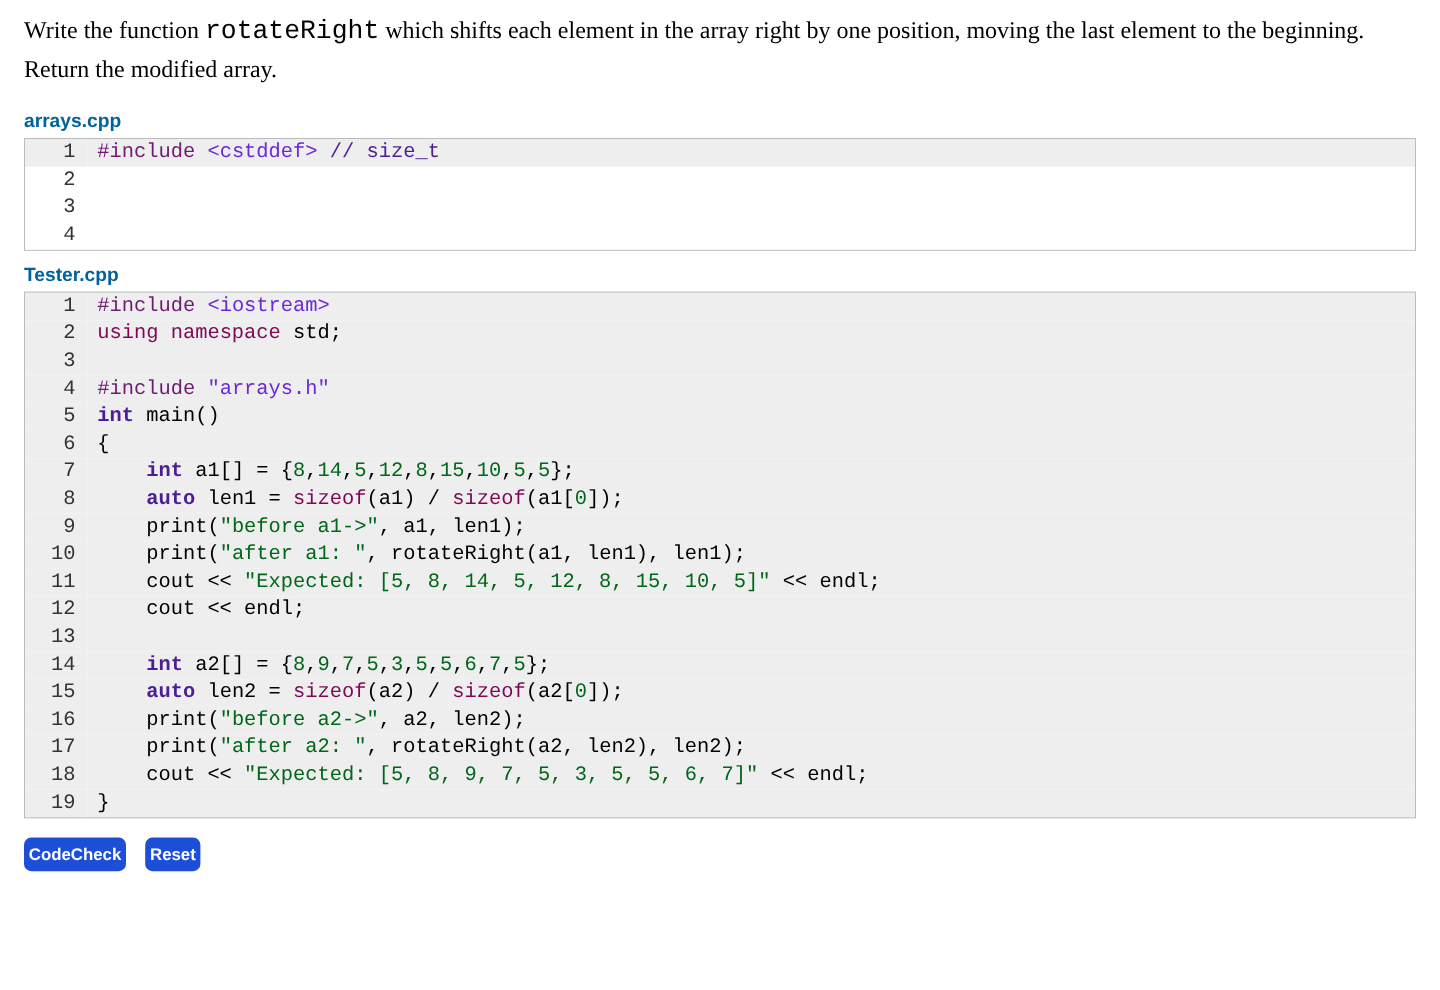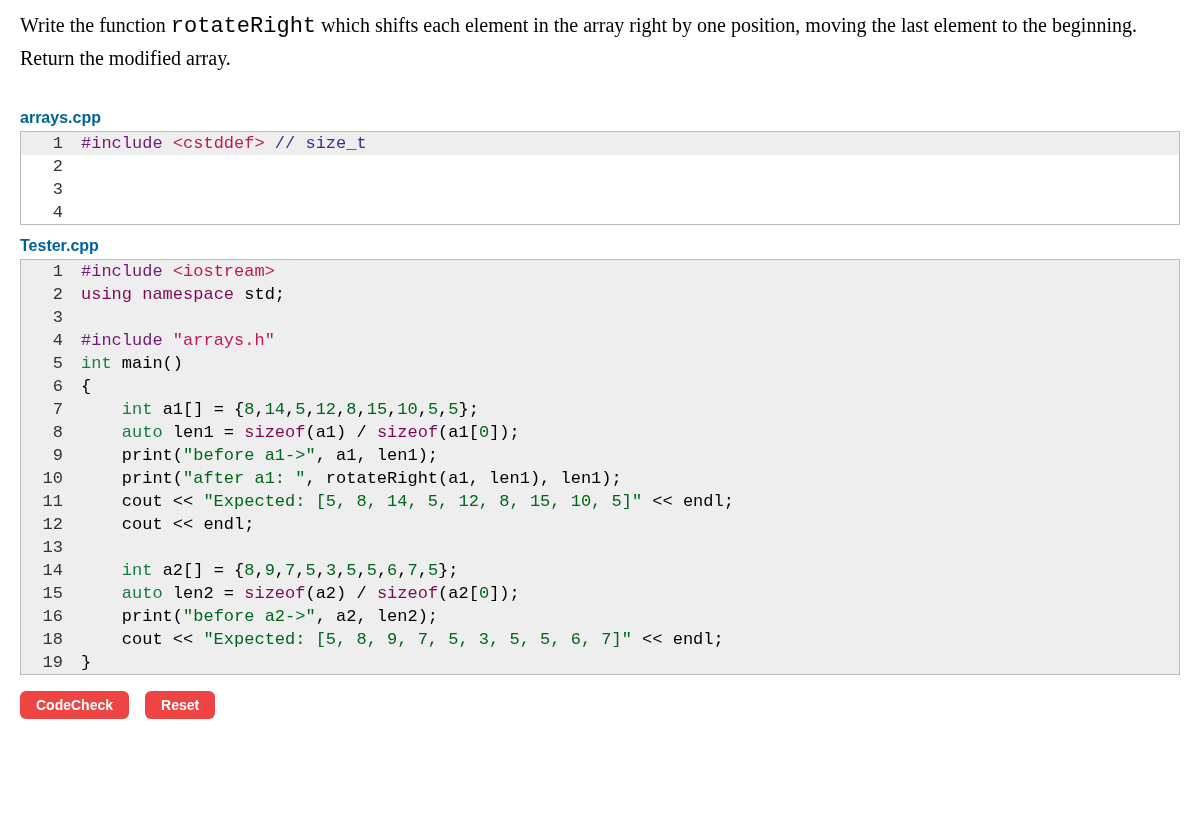--- a/index.html
+++ b/index.html
@@ -5,21 +5,21 @@
   body {
     margin: 0;
     padding: 10px 20px;
     font-family: Georgia, "Times New Roman", serif;
     font-size: 20px;
     color: #000;
     background: #fff;
   }
   .problem-text {
     line-height: 1.5;
-    margin-bottom: 36px;
+    margin-bottom: 20px;
   }
   .problem-text code.fn {
     font-family: Consolas, "Courier New", monospace;
     font-size: 22px;
   }
   .file-label {
     font-family: Arial, Helvetica, sans-serif;
     font-weight: bold;
     color: #00629B;
     font-size: 16px;
@@ -48,39 +48,39 @@
     flex: 1;
     white-space: pre;
     padding-left: 8px;
     box-sizing: border-box;
   }
   .highlight .gutter { background: #eeeeee; }
   .highlight .code-cell { background: #eeeeee; }
   .editable .code-cell { background: #fff; }
 
   .tok-macro { color: #701a75; }
-  .tok-hdr   { color: #be185d; }
+  .tok-hdr   { color: #6d28d9; }
   .tok-cmnt  { color: #4c1d95; }
   .tok-kw    { color: #7e0854; }
-  .tok-type  { color: #15803d; }
+  .tok-type  { color: #4c1d95; font-weight: bold; }
   .tok-num   { color: #006618; }
   .tok-str   { color: #006618; }
 
   .button-row {
     margin-top: 16px;
     display: flex;
     gap: 16px;
   }
   .btn {
     font-family: Arial, Helvetica, sans-serif;
-    background: #ef4444;
+    background: #1d4ed8;
     color: #fff;
     border: none;
     border-radius: 6px;
-    padding: 6px 16px;
+    padding: 6px 4px;
     font-size: 14px;
     font-weight: bold;
     cursor: pointer;
   }
 </style>
 </head>
 <body>
 
 <div class="problem-text">
   <span>Write the function </span><code class="fn">rotateRight</code><span> which shifts each element in the array right by one position, moving the last element to the beginning. Return the modified array.</span>
@@ -166,20 +166,24 @@
     </div>
     <div class="code-row highlight">
       <div class="gutter">15</div>
       <div class="code-cell"><span>    </span><span class="tok-type">auto </span><span>len2 = </span><span class="tok-kw">sizeof</span><span>(a2) / </span><span class="tok-kw">sizeof</span><span>(a2[</span><span class="tok-num">0</span><span>]);</span></div>
     </div>
     <div class="code-row highlight">
       <div class="gutter">16</div>
       <div class="code-cell"><span>    print(</span><span class="tok-str">"before a2-&gt;"</span><span>, a2, len2);</span></div>
     </div>
     <div class="code-row highlight">
+      <div class="gutter">17</div>
+      <div class="code-cell"><span>    print(</span><span class="tok-str">"after a2: "</span><span>, rotateRight(a2, len2), len2);</span></div>
+    </div>
+    <div class="code-row highlight">
       <div class="gutter">18</div>
       <div class="code-cell"><span>    cout &lt;&lt; </span><span class="tok-str">"Expected: [5, 8, 9, 7, 5, 3, 5, 5, 6, 7]"</span><span> &lt;&lt; endl;</span></div>
     </div>
     <div class="code-row highlight">
       <div class="gutter">19</div>
       <div class="code-cell"><span>}</span></div>
     </div>
   </div>
 
 <div class="button-row">

